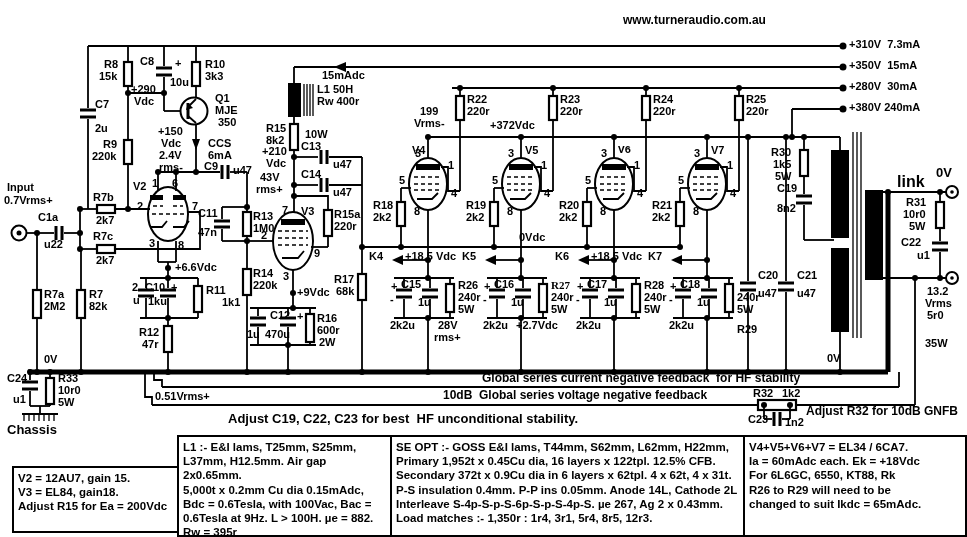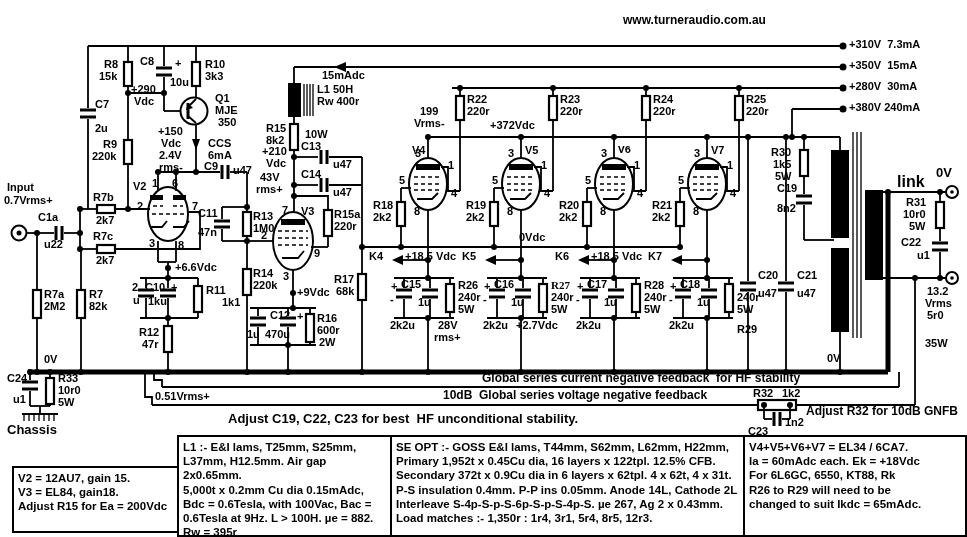--- a/index.html
+++ b/index.html
@@ -558,21 +558,21 @@
       <span class="lbl" style="left: 917px; top: 250px;">u1</span>
       <span class="lbl" style="left: 927px; top: 286px;">13.2</span>
       <span class="lbl" style="left: 925px; top: 298px;">Vrms</span>
       <span class="lbl" style="left: 927px; top: 310px;">5r0</span>
       <span class="lbl" style="left: 925px; top: 322px; margin-top: 16px;">35W</span>
       <span class="lbl" style="left: 827px; top: 353px;">0V</span>
       <span class="lbl" style="left: 482px; top: 373px; font-size: 12px;">Global series current negative feedback  for HF stability</span>
       <span class="lbl" style="left: 443px; top: 390px; font-size: 12px;">10dB  Global series voltage negative feedback</span>
       <span class="lbl" style="left: 753px; top: 388px;">R32</span>
       <span class="lbl" style="left: 782px; top: 388px;">1k2</span>
-      <span class="lbl" style="left: 748px; top: 414px; margin-top: 12px;">C23</span>
+      <span class="lbl" style="left: 748px; top: 414px;">C23</span>
       <span class="lbl" style="left: 785px; top: 417px;">1n2</span>
       <span class="lbl" style="left: 806px; top: 406px; font-size: 12px;">Adjust R32 for 10dB GNFB</span>
       <span class="lbl" style="left: 228px; top: 413px; font-size: 13px;">Adjust C19, C22, C23 for best  HF unconditional stability.</span>
     </div>
 
   <div id="site">www.turneraudio.com.au</div>
 
   <div class="box" style="left:12px;top:466px;width:158px;height:57px;">
     <div>V2 = 12AU7, gain 15.</div>
     <div>V3 = EL84, gain18.</div>

